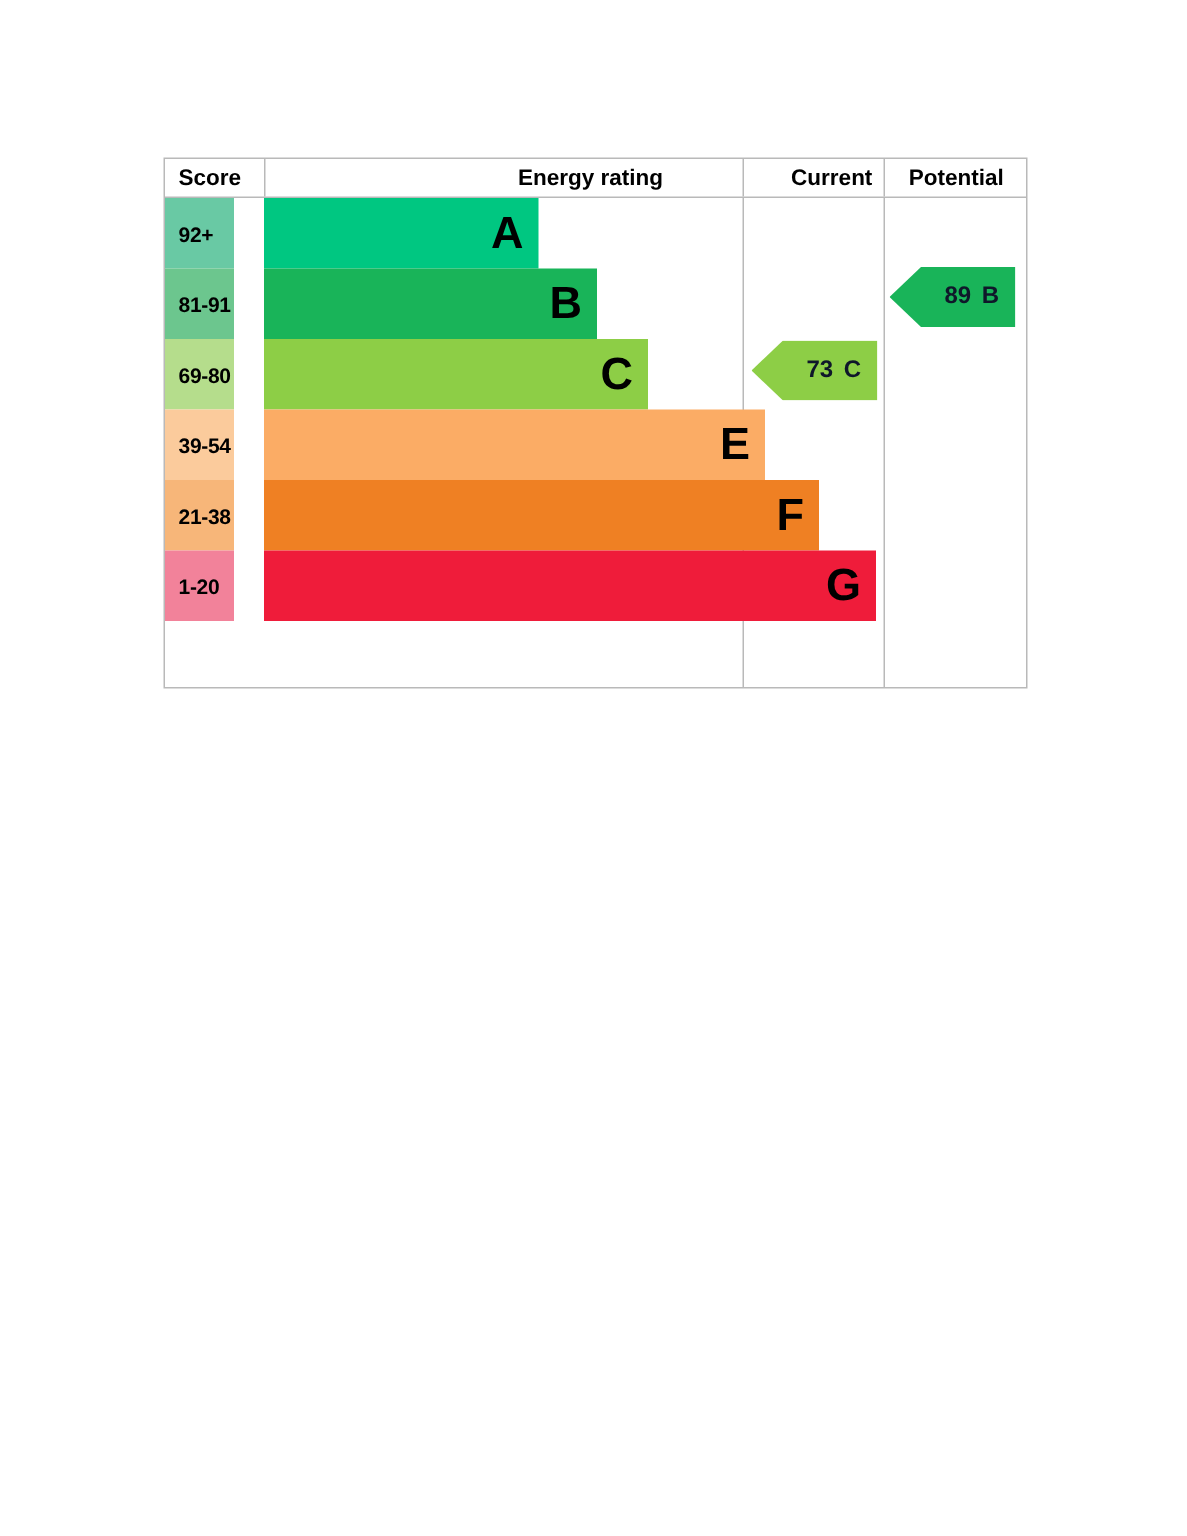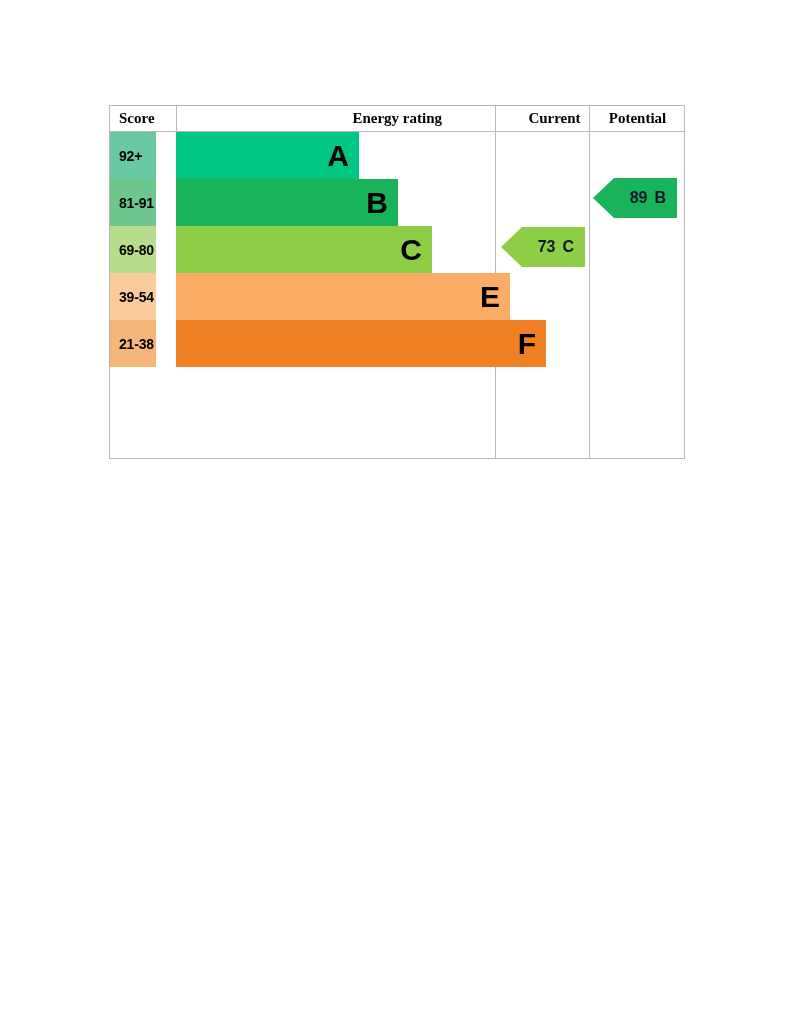--- a/index.html
+++ b/index.html
@@ -30,21 +30,20 @@
 
   
   .epc-header {
     position: absolute;
     left: 0;
     top: 0;
     width: 100%;
     height: 26px;
     box-sizing: border-box;
     border-bottom: 1px solid #b9b9b9;
-    font-family: Liberation Serif, serif;
   }
   .hcell {
     position: absolute;
     top: 0;
     height: 25px;
     line-height: 25px;
     font-size: 15px;
     font-weight: bold;
     color: #000000;
     box-sizing: border-box;
@@ -173,20 +172,26 @@
       <div class="band-row">
         <div class="band-score" style="background: rgb(251, 203, 156);">39-54</div>
         <div class="band-bar" style="background: rgb(251, 172, 101); width: 334px;">
           <span class="band-letter">E</span>
         </div>
       </div>
       <div class="band-row">
         <div class="band-score" style="background: rgb(247, 182, 121);">21-38</div>
         <div class="band-bar" style="background: rgb(239, 128, 35); width: 370px;">
           <span class="band-letter">F</span>
+        </div>
+      </div>
+      <div class="band-row">
+        <div class="band-score" style="background: rgb(242, 130, 154);">1-20</div>
+        <div class="band-bar" style="background: rgb(239, 28, 58); width: 408px;">
+          <span class="band-letter">G</span>
         </div>
       </div>
     </div>
 
   <div class="arrow" id="arrow-current" style="background: rgb(141, 206, 70);">
     <span class="val">73</span>
     <span class="band">C</span>
   </div>
   <div class="arrow" id="arrow-potential" style="background: rgb(25, 180, 89);">
     <span class="val">89</span>

